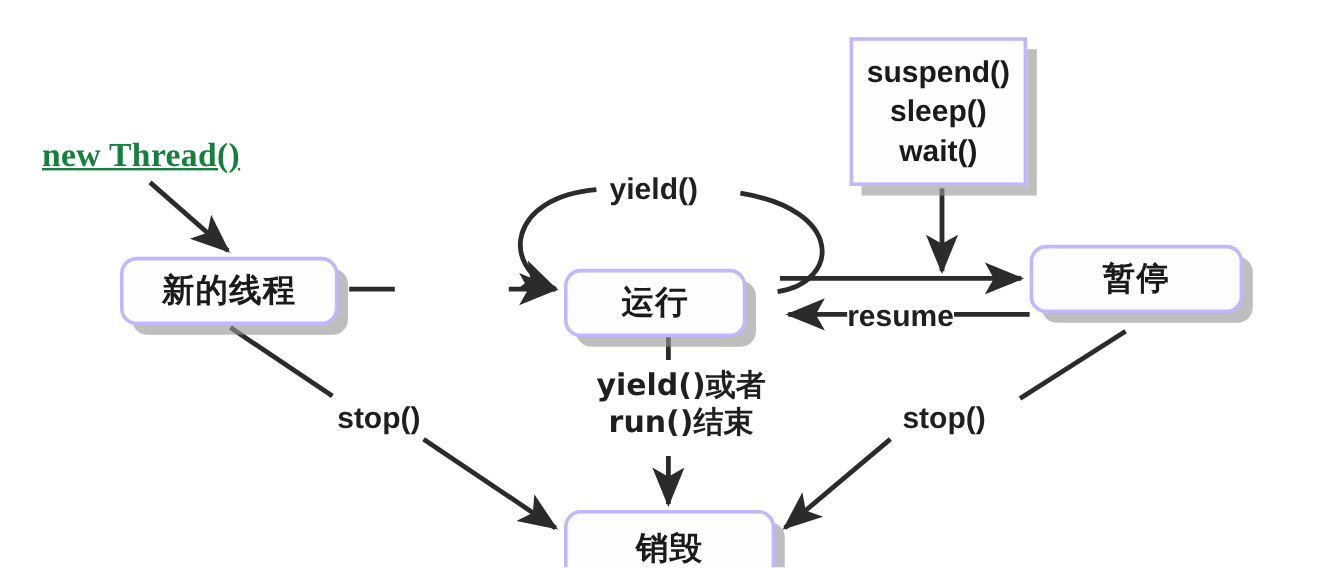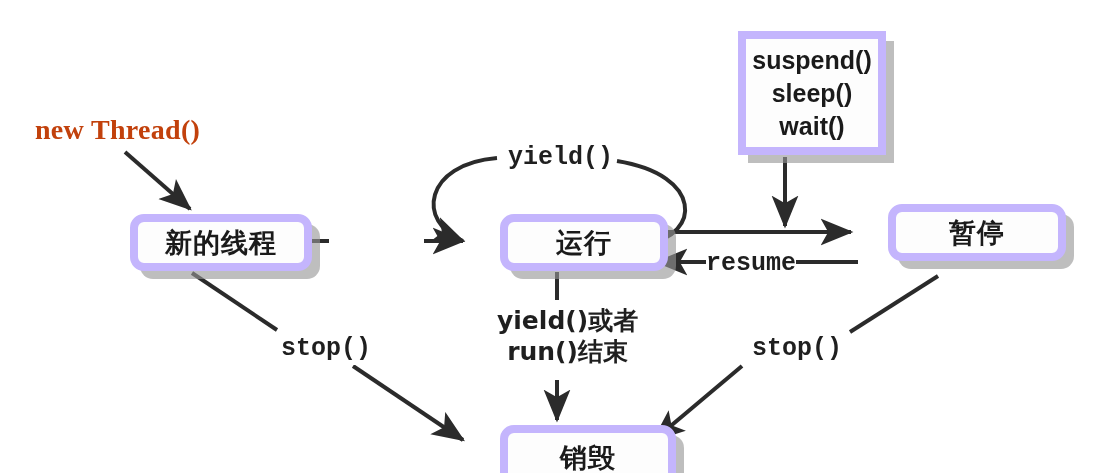--- a/index.html
+++ b/index.html
@@ -21,27 +21,26 @@
     position: absolute;
     left: 0;
     top: 0;
     width: 1111px;
     height: 473px;
   }
   .node {
     position: absolute;
     box-sizing: border-box;
     background: #fdfdfd;
-    border: 8px solid #c4b5fd;
+    border: 3px solid #c4b5fd;
     display: flex;
     align-items: center;
     justify-content: center;
     color: #1a1a1a;
     z-index: 3;
-    margin-left: 30px;
   }
   .node.rounded {
     border-radius: 14px;
     box-shadow: 9px 9px 0 -1px rgba(150,150,150,0.62);
     align-items: center;
   }
   .node.sharp {
     border-radius: 0;
     box-shadow: 9px 9px 0 -1px rgba(150,150,150,0.62);
   }
@@ -57,41 +56,42 @@
   .node.sharp .node-label {
     font-family: "Liberation Sans", sans-serif;
     font-size: 25px;
     font-weight: 700;
     letter-spacing: 0px;
     line-height: 1.32;
   }
   .edge-label {
     position: absolute;
     color: #1f1f1f;
-    font-family: Liberation Mono, monospace;
+    font-family: Liberation Sans, sans-serif;
     font-size: 25px;
     font-weight: 700;
     white-space: pre;
     line-height: 1.22;
     text-align: center;
     z-index: 4;
     background: #ffffff;
   }
   .edge-label.cjk {
     font-family: "DejaVu Sans", "Liberation Sans", sans-serif;
   }
   .title-label {
     position: absolute;
     font-family: "Liberation Serif", serif;
     font-size: 28px;
     font-weight: 700;
-    color: #c2410c;
+    color: #15803d;
     white-space: pre;
     letter-spacing: 0.3px;
     z-index: 4;
+    text-decoration: underline;
   }
 </style>
 </head>
 <body>
 
 <div id="diagram-root">
 
   <svg id="wires" viewBox="0 0 1111 473" width="1111" height="473" xmlns="http://www.w3.org/2000/svg">
     <defs>
       <marker id="ah" markerWidth="9" markerHeight="9" refX="7.6" refY="3.6" orient="auto" markerUnits="strokeWidth">
@@ -122,21 +122,21 @@
     <path d="M938,276 L850,332" stroke="#2b2b2b" stroke-width="4" fill="none"></path>
     <path d="M742,366 L654,440" stroke="#2b2b2b" stroke-width="4" fill="none" marker-end="url(#ah)"></path>
   </svg>
 
   <div class="title-label" style="left:35px; top:114px;">new Thread()</div>
 
   <div class="node rounded" style="left:100px; top:214px; width:182px; height:57px;">
     <span class="node-label">新的线程</span>
   </div>
 
-  <div class="node rounded" style="left:470px; top:214px; width:168px; height:57px;">
+  <div class="node rounded" style="left:470px; top:224px; width:152px; height:57px;">
     <span class="node-label">运行</span>
   </div>
 
   <div class="node rounded" style="left:858px; top:204px; width:178px; height:57px;">
     <span class="node-label">暂停</span>
   </div>
 
   <div class="node rounded" style="left:470px; top:425px; width:176px; height:70px;">
     <span class="node-label" style="margin-top:-4px;">销毁</span>
   </div>

